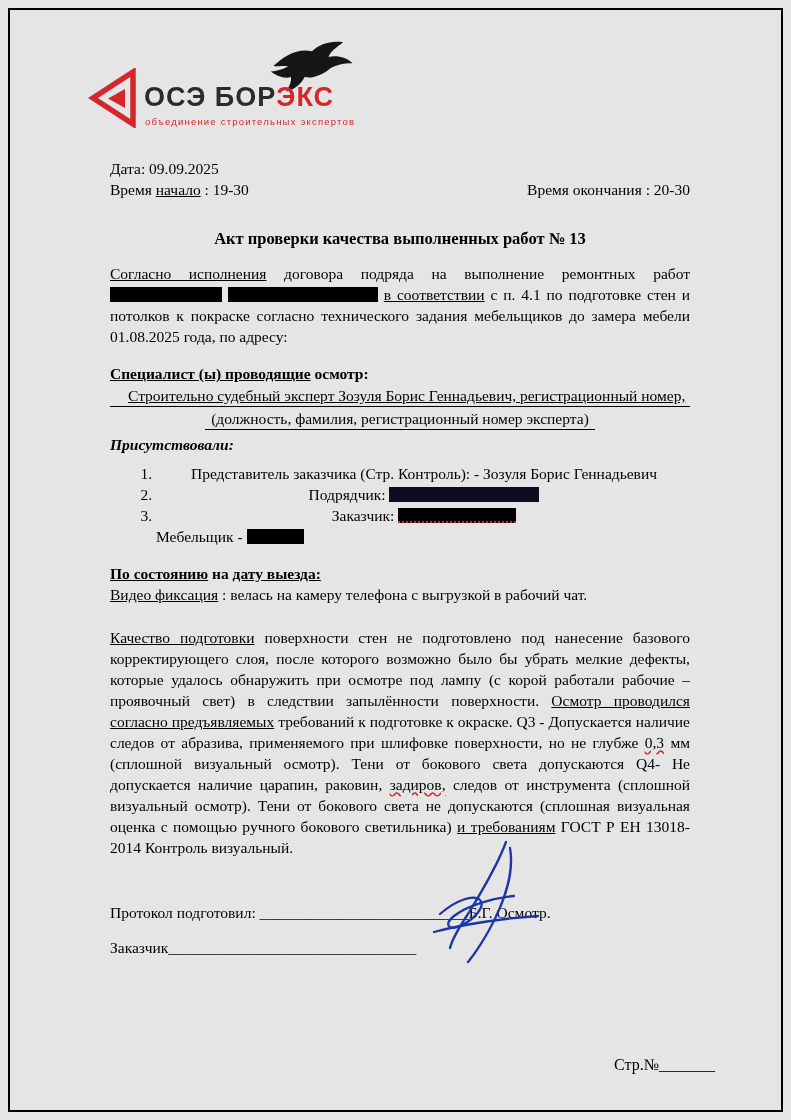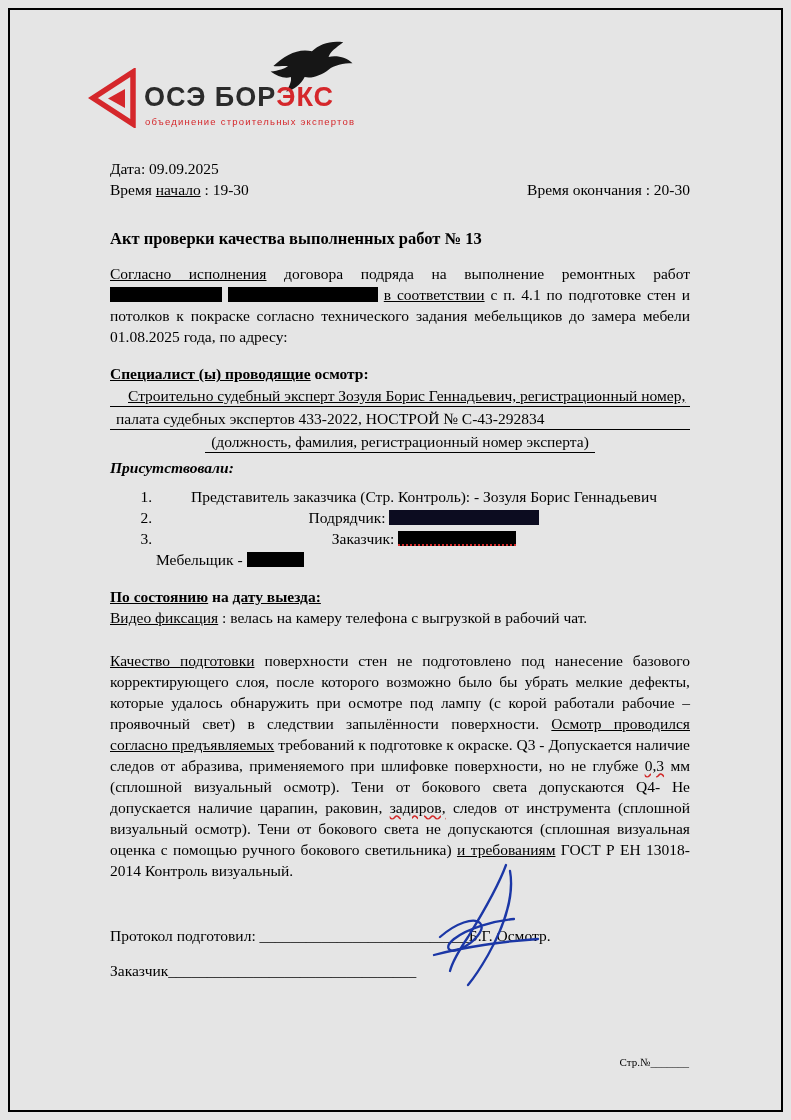--- a/index.html
+++ b/index.html
@@ -21,21 +21,21 @@
   .logo-tagline { position:absolute; left:57px; top:76px; font-family:"Liberation Sans", sans-serif;
                   font-size:9.5px; letter-spacing:1.2px; color:#d5272b; white-space:nowrap; }
   .eagle { position:absolute; left:178px; top:-4px; width:92px; height:62px; }
 
   
   .content { position:absolute; left:110px; width:580px; top:158px; font-size:15.5px; line-height:21px; }
 
   .dates-row1 { margin-bottom:0; }
   .dates-row2 { display:flex; justify-content:space-between; }
 
-  .doc-title { text-align:left; font-weight:bold; font-size:16.5px; margin-top:28px; }
+  .doc-title { text-align:center; font-weight:bold; font-size:16.5px; margin-top:28px; }
 
   p.just { text-align:justify; margin-top:14px; }
 
   .u  { text-decoration:underline; }
   .wr { text-decoration:underline; text-decoration-style:wavy; text-decoration-color:#d22a2a; }
   .b  { font-weight:bold; }
 
   .redact { display:inline-block; height:15px; background:#000; vertical-align:-2px; }
   .redact.navy { background:#0c0c20; }
   .redact.rwavy { border-bottom:2px dotted #d22a2a; }
@@ -51,21 +51,21 @@
   ol.attendees li { padding-left:2px; }
   .no-num { margin-left:46px; }
 
   .status-head { font-weight:bold; margin-top:16px; }
 
   .sig-block { position:relative; margin-top:44px; }
   .sig-row { white-space:nowrap; }
   .sig-row + .sig-row { margin-top:14px; }
   .signature-svg { position:absolute; left:300px; top:-66px; width:150px; height:132px; pointer-events:none; }
 
-  .footer-page { position:absolute; right:102px; top:1056px; font-size:11px; }
+  .footer-page { position:absolute; right:76px; top:1056px; font-size:16px; }
 </style>
 </head>
 <body>
 
 <div class="page">
   <div class="frame"></div>
 
   <div class="logo">
     <svg class="logo-mark" viewBox="0 0 100 120">
       <polygon points="90,8 90,112 10,60" fill="none" stroke="#d5272b" stroke-width="11"></polygon>
@@ -88,21 +88,20 @@
 
     <div class="doc-title">Акт проверки качества выполненных работ № 13</div>
 
     <p class="just">
       <span class="u">Согласно исполнения</span><span> договора подряда на выполнение ремонтных работ </span><span class="redact" style="width:112px"></span>
       <span class="redact" style="width:150px"></span> <span class="u">в соответствии</span><span> с п. 4.1 по подготовке стен и потолков к покраске согласно технического задания мебельщиков до замера мебели 01.08.2025 года, по адресу:</span>
     </p>
 
     <p class="spec-label b"><span class="u">Специалист (ы) проводящие</span><span> осмотр:</span></p>
     <div class="rule-line"><span class="u">Строительно судебный эксперт Зозуля Борис Геннадьевич, регистрационный номер,</span></div>
-    <div class="rule-line2"><span>палата судебных экспертов 433-2022, НОСТРОЙ № С-43-292834</span></div>
     <div class="caption-wrap"><span>(должность, фамилия, регистрационный номер эксперта)</span></div>
 
     <p class="attendees-head">Присутствовали:</p>
     <ol class="attendees">
       <li>Представитель заказчика (Стр. Контроль): -  Зозуля Борис Геннадьевич</li>
       <li><span>Подрядчик: </span><span class="redact navy" style="width:150px"></span></li>
       <li><span>Заказчик: </span><span class="redact rwavy" style="width:118px"></span></li>
     </ol>
     <div class="no-num"><span>Мебельщик - </span><span class="redact" style="width:57px"></span></div>
 

